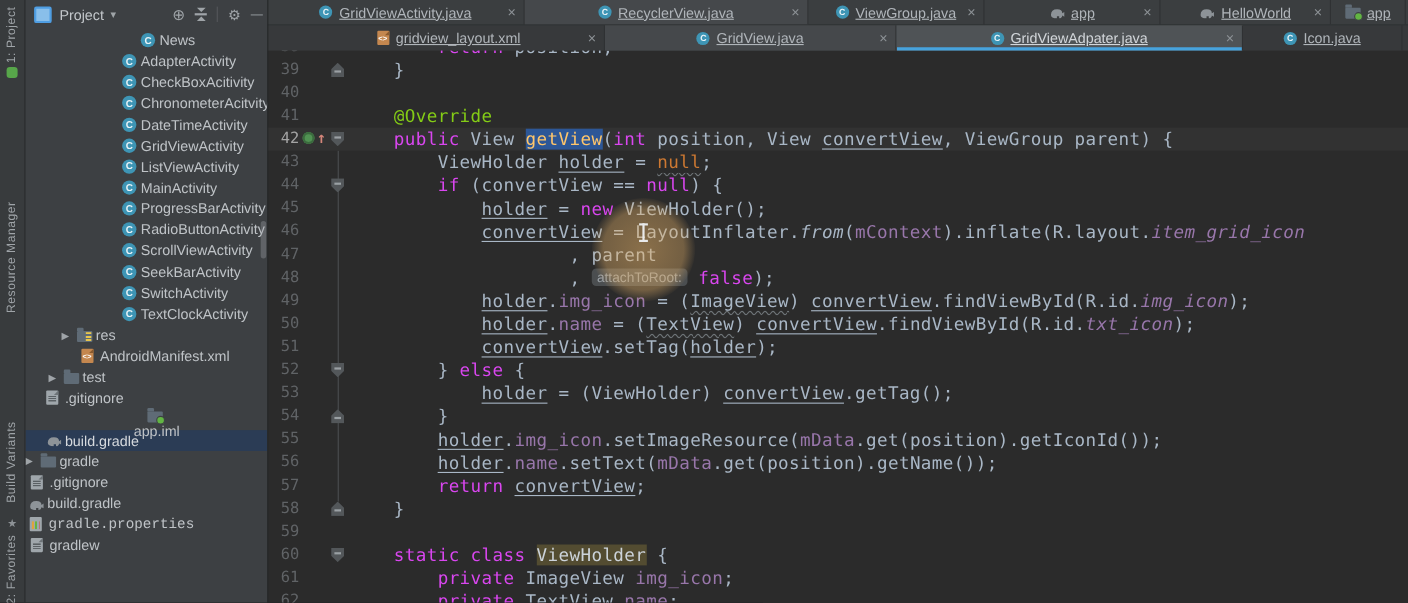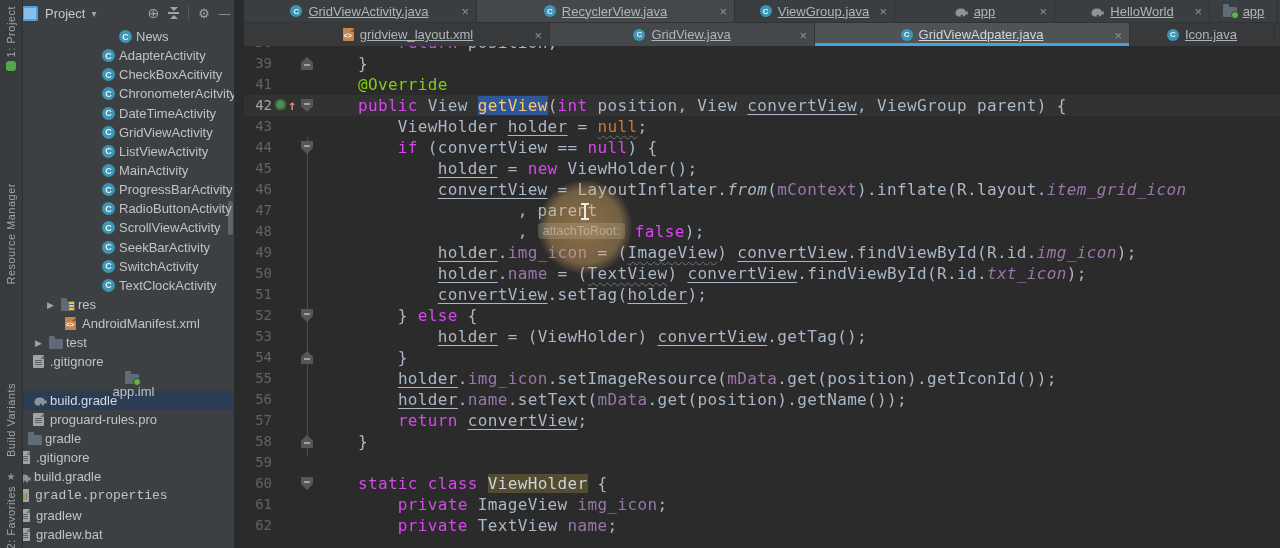--- a/index.html
+++ b/index.html
@@ -7,21 +7,21 @@
        font-family:"Liberation Sans",sans-serif;-webkit-font-smoothing:antialiased;}
 
   
   .abar{position:absolute;left:0;top:0;width:22px;height:548px;background:#383b3d;border-right:1px solid #2c2e30;z-index:6;}
   .ab-item{position:absolute;left:0;width:22px;display:flex;flex-direction:column;align-items:center;gap:4px;color:#9fa4a8;font-size:11px;cursor:default;}
   .ab-label{writing-mode:vertical-rl;transform:rotate(180deg);letter-spacing:.5px;white-space:nowrap;}
   .ic-android{width:10px;height:10px;border-radius:3px;background:#57a64a;}
   .ic-star{color:#8d9296;font-size:10px;line-height:10px;}
 
   
-  .ppanel{position:absolute;left:14px;top:0;width:220px;height:548px;background:#3d4043;z-index:5;}
+  .ppanel{position:absolute;left:23px;top:0;width:220px;height:548px;background:#3d4043;z-index:5;}
   .phead{height:26px;display:flex;align-items:center;font-size:13px;color:#c3c7cb;padding-left:8px;position:relative;}
   .ic-win{width:12px;height:11px;border:2px solid #4f9ee3;border-radius:2px;background:#89bfea;margin-right:7px;}
   .phead .caret{margin-left:6px;font-size:10px;color:#9fa4a8;}
   .phicons{position:absolute;right:4px;top:0;height:26px;display:flex;align-items:center;gap:9px;color:#9fa4a8;font-size:13px;}
   .phsep{width:1px;height:14px;background:#55585b;}
   .collapse-ic{position:relative;width:11px;height:12px;}
   .collapse-ic::before,.collapse-ic::after{content:"";position:absolute;left:2px;border-left:4px solid transparent;border-right:4px solid transparent;}
   .collapse-ic::before{top:0;border-top:4px solid #9fa4a8;}
   .collapse-ic::after{bottom:0;border-bottom:4px solid #9fa4a8;}
   .collapse-ic i{position:absolute;left:0;top:5px;width:11px;height:2px;background:#9fa4a8;}
@@ -265,26 +265,20 @@
         <div class="trow sel" style="padding-left: 19px;">
           <span class="ticon">
             <span class="ic-gradle">
               <svg width="14" height="12" viewBox="0 0 16 14">
                 <path d="M1.5 10 q0-6 6.5-6 q5.5 0 5.5 4.2 l2.2-1.4 v5 l-2.2-1.2 q-.3 3-3.3 3 v-2.2 h-2.4 v2.2 q-6.3 0-6.3-3.6z" fill="#8d9398"></path>
               </svg>
             </span>
           </span>
           <span>build.gradle</span>
         </div>
-        <div class="trow" style="padding-left: 19px;">
-          <span class="ticon">
-            <span class="ic-file"></span>
-          </span>
-          <span>proguard-rules.pro</span>
-        </div>
         <div class="trow" style="padding-left: 0px;">
           <span class="tarrow">▶</span>
           <span class="ticon">
             <span class="ic-folder"></span>
           </span>
           <span>gradle</span>
         </div>
         <div class="trow" style="padding-left: 5px;">
           <span class="ticon">
             <span class="ic-file"></span>
@@ -306,35 +300,30 @@
             <span class="ic-props"></span>
           </span>
           <span>gradle.properties</span>
         </div>
         <div class="trow" style="padding-left: 5px;">
           <span class="ticon">
             <span class="ic-file"></span>
           </span>
           <span>gradlew</span>
         </div>
-        <div class="trow" style="padding-left: 5px;">
-          <span class="ticon">
-            <span class="ic-file"></span>
-          </span>
-          <span>gradlew.bat</span>
-        </div>
       </div>
     <div class="tree-thumb"></div>
   </div>
 
   <div class="editor">
     <div class="fline"></div>
     <div class="code">
         <div class="cl"><span class="num">38</span><span class="gut"></span><span class="fcol"></span><span class="ctext"><span class="d">        </span><span class="k">return</span><span class="d"> position;</span></span></div>
         <div class="cl"><span class="num">39</span><span class="gut"></span><span class="fcol"><span class="fm end"><i></i></span></span><span class="ctext"><span class="d">    }</span></span></div>
+        <div class="cl"><span class="num">40</span><span class="gut"></span><span class="fcol"></span><span class="ctext"></span></div>
         <div class="cl"><span class="num">41</span><span class="gut"></span><span class="fcol"></span><span class="ctext"><span class="a">    @Override</span></span></div>
         <div class="cl cur"><span class="num">42</span><span class="gut"><span class="ovr"></span><span class="ovr-arrow">↑</span></span><span class="fcol"><span class="fm open"><i></i></span></span><span class="ctext"><span class="k">    public</span><span class="d"> View </span><span class="msel">getView</span><span class="d">(</span><span class="k">int</span><span class="d"> position, View </span><span class="du">convertView</span><span class="d">, ViewGroup parent) {</span></span></div>
         <div class="cl"><span class="num">43</span><span class="gut"></span><span class="fcol"></span><span class="ctext"><span class="d">        ViewHolder </span><span class="du">holder</span><span class="d"> = </span><span class="ksq">null</span><span class="d">;</span></span></div>
         <div class="cl"><span class="num">44</span><span class="gut"></span><span class="fcol"><span class="fm open"><i></i></span></span><span class="ctext"><span class="k">        if</span><span class="d"> (convertView == </span><span class="k">null</span><span class="d">) {</span></span></div>
         <div class="cl"><span class="num">45</span><span class="gut"></span><span class="fcol"></span><span class="ctext"><span class="d">            </span><span class="du">holder</span><span class="d"> = </span><span class="k">new</span><span class="d"> ViewHolder();</span></span></div>
         <div class="cl"><span class="num">46</span><span class="gut"></span><span class="fcol"></span><span class="ctext"><span class="d">            </span><span class="du">convertView</span><span class="d"> = LayoutInflater.</span><span class="it">from</span><span class="d">(</span><span class="f">mContext</span><span class="d">).inflate(R.layout.</span><span class="fi">item_grid_icon</span></span></div>
         <div class="cl"><span class="num">47</span><span class="gut"></span><span class="fcol"></span><span class="ctext"><span class="d">                    , parent</span></span></div>
         <div class="cl"><span class="num">48</span><span class="gut"></span><span class="fcol"></span><span class="ctext"><span class="d">                    , </span><span class="hint">attachToRoot:</span><span class="d"> </span><span class="k">false</span><span class="d">);</span></span></div>
         <div class="cl"><span class="num">49</span><span class="gut"></span><span class="fcol"></span><span class="ctext"><span class="d">            </span><span class="du">holder</span><span class="d">.</span><span class="f">img_icon</span><span class="d"> = (</span><span class="dsq">ImageView</span><span class="d">) </span><span class="du">convertView</span><span class="d">.findViewById(R.id.</span><span class="fi">img_icon</span><span class="d">);</span></span></div>
         <div class="cl"><span class="num">50</span><span class="gut"></span><span class="fcol"></span><span class="ctext"><span class="d">            </span><span class="du">holder</span><span class="d">.</span><span class="f">name</span><span class="d"> = (</span><span class="dsq">TextView</span><span class="d">) </span><span class="du">convertView</span><span class="d">.findViewById(R.id.</span><span class="fi">txt_icon</span><span class="d">);</span></span></div>

